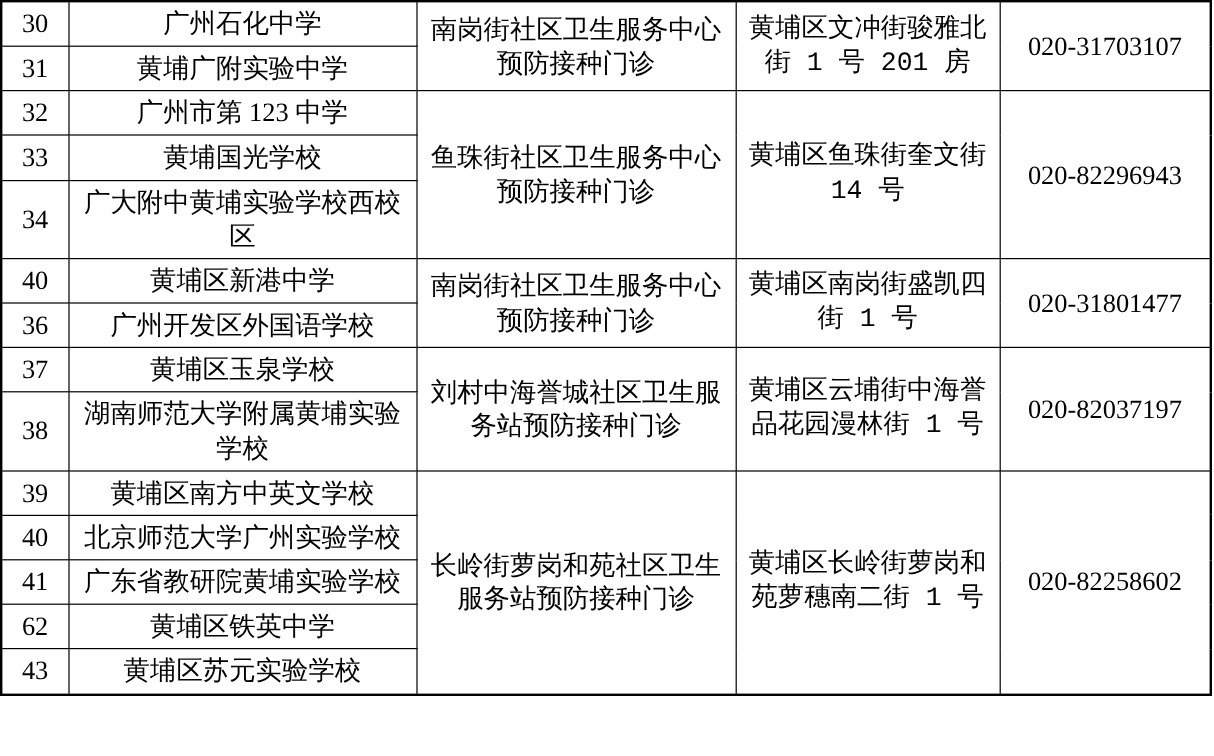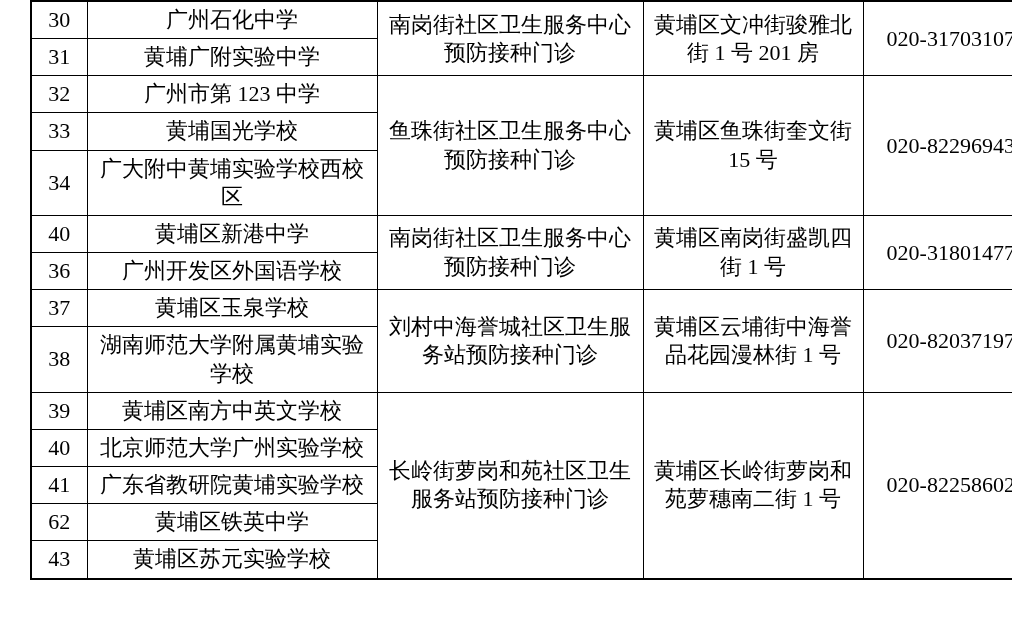--- a/index.html
+++ b/index.html
@@ -12,21 +12,20 @@
     height: 630px;
     font-family: "Liberation Serif", "DejaVu Serif", serif;
     color: #000000;
     overflow: hidden;
   }
   #sheet {
     width: 984px;
     height: 630px;
     position: relative;
     box-sizing: border-box;
-    padding-left: 30px;
   }
   table.vax-table {
     border-collapse: collapse;
     table-layout: fixed;
     width: 1010px;
     margin: 0;
     border-top: 2px solid #000;
     border-left: 2px solid #000;
     border-right: 2px solid #000;
     border-bottom: 2px solid #000;
@@ -37,21 +36,21 @@
     vertical-align: middle;
     font-size: 22px;
     line-height: 1.28;
     padding: 4px 6px;
     box-sizing: border-box;
     word-break: break-all;
   }
   td.col-idx { width: 56px; }
   td.col-school { width: 290px; margin-left: 40px; }
   td.col-clinic { width: 266px; }
-  td.col-addr { width: 220px; }
+  td.col-addr { width: 220px; font-family: Liberation Mono, monospace; }
   td.col-phone { width: 176px; margin-left: 44px; }
 
   td.col-clinic, td.col-addr {
     text-align: center;
   }
   td.col-phone {
     font-family: "Liberation Serif", "DejaVu Serif", serif;
     letter-spacing: 0px;
   }
 </style>
@@ -71,21 +70,21 @@
       </tr>
       <tr>
         <td class="col-idx">31</td>
         <td class="col-school">黄埔广附实验中学</td>
       </tr>
 
       <tr>
         <td class="col-idx">32</td>
         <td class="col-school">广州市第 123 中学</td>
         <td class="col-clinic" rowspan="3">鱼珠街社区卫生服务中心预防接种门诊</td>
-        <td class="col-addr" rowspan="3">黄埔区鱼珠街奎文街 15 号</td>
+        <td class="col-addr" rowspan="3">黄埔区鱼珠街奎文街 14 号</td>
         <td class="col-phone" rowspan="3">020-82296943</td>
       </tr>
       <tr>
         <td class="col-idx">33</td>
         <td class="col-school">黄埔国光学校</td>
       </tr>
       <tr>
         <td class="col-idx">34</td>
         <td class="col-school">广大附中黄埔实验学校西校区</td>
       </tr>

